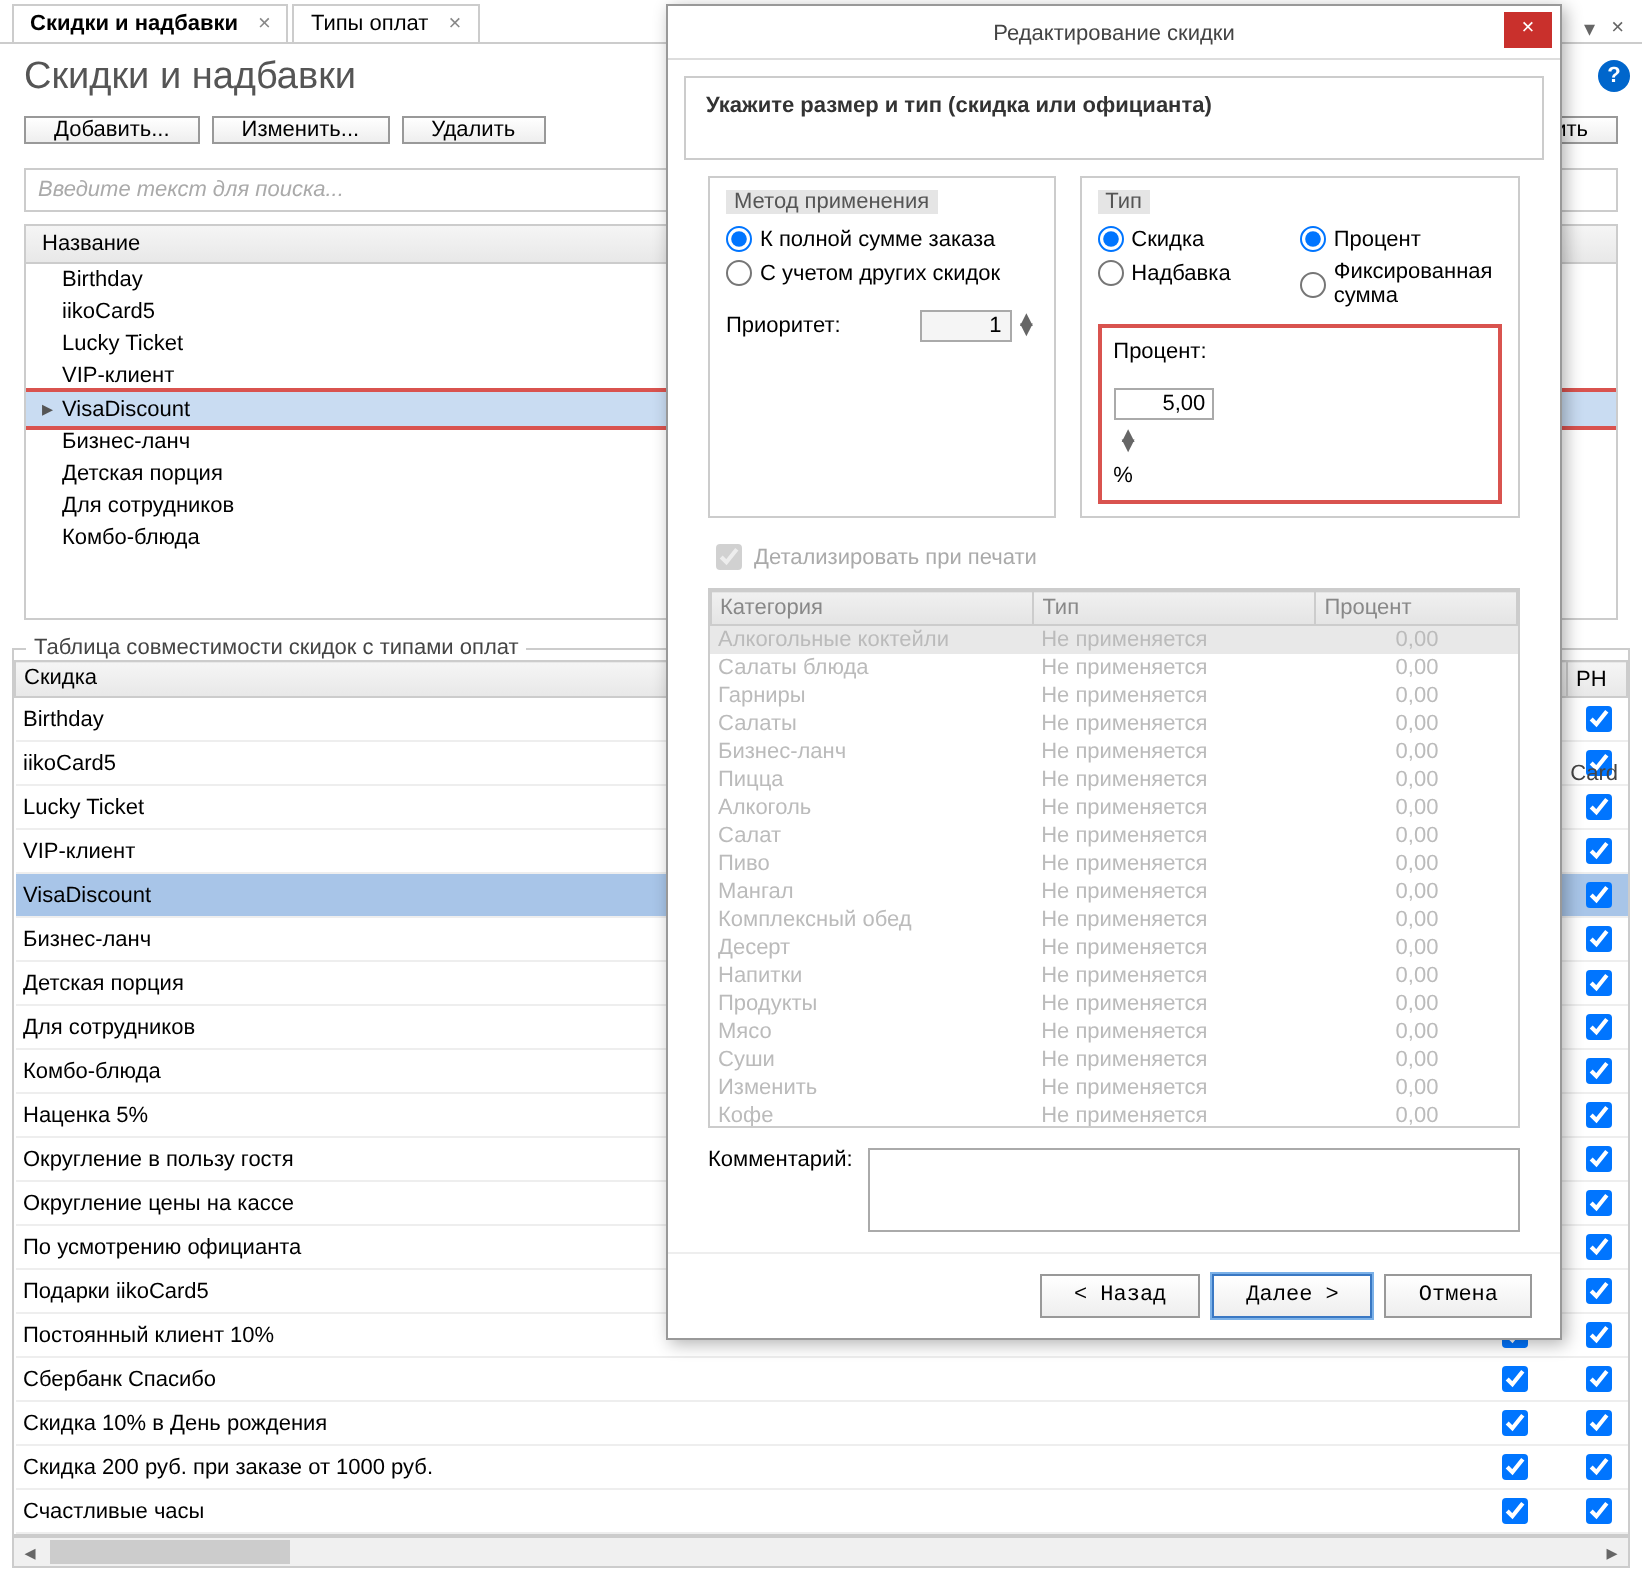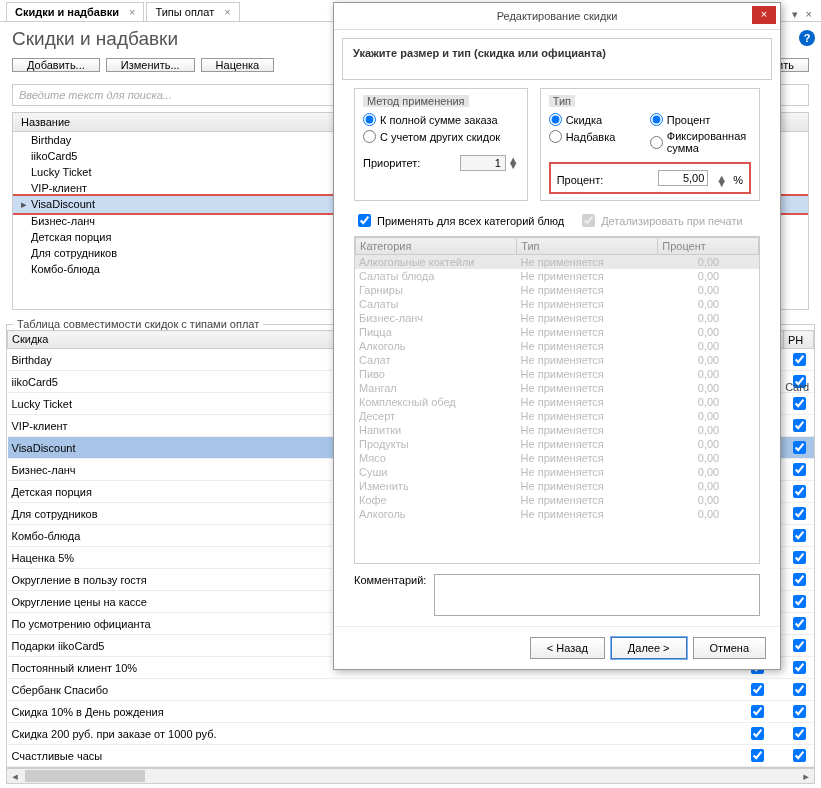--- a/index.html
+++ b/index.html
@@ -47,39 +47,39 @@
 .dialog-body { padding: 0 20px; flex: 1; overflow: hidden; display: flex; flex-direction: column; }
 .two-cols { display: flex; gap: 12px; }
 .fset { border: 1px solid #ccc; padding: 6px 8px; flex: 1; }
 .fset-title { font-size: 11px; color: #555; margin: -12px 0 4px 0; background: #e5e5e5; display: inline-block; padding: 0 4px; }
 .radio-row { display: flex; align-items: center; gap: 4px; padding: 2px 0; }
 .radio-row input { margin: 0; }
 .radio-half { display: flex; }
 .radio-half > div { flex: 1; }
 .priority-row { display: flex; align-items: center; margin-top: 10px; }
 .priority-row .spin { border: 1px solid #aaa; width: 46px; padding: 1px 4px; text-align: right; background: #f5f5f5; margin-left: auto; }
-.percent-box { border: 2px solid #d9534f; padding: 6px; margin-top: 6px; display: flex; align-items: flex-end; gap: 6px; }
+.percent-box { border: 2px solid #d9534f; padding: 6px; margin-top: 6px; display: flex; align-items: flex-start; gap: 6px; flex-direction: column; }
 .percent-box input { width: 50px; text-align: right; border: 1px solid #aaa; padding: 1px 3px; }
 .check-row { display: flex; gap: 14px; margin: 10px 0 6px; align-items: center; }
 .check-row label { display: flex; gap: 3px; align-items: center; }
 .check-row .disabled { color: #aaa; }
 
 .cat-grid { border: 1px solid #ccc; flex: 1; overflow: hidden; display: flex; flex-direction: column; }
 .cat-grid table { width: 100%; border-collapse: collapse; table-layout: fixed; }
 .cat-grid th { background: linear-gradient(#f0f0f0,#e4e4e4); border: 1px solid #ccc; padding: 2px 4px; text-align: left; font-weight: normal; color: #888; }
 .cat-grid td { padding: 1px 4px; color: #bbb; font-size: 11px; }
 .cat-grid td.num { text-align: center; }
 .cat-grid .tbody-wrap { flex: 1; overflow-y: auto; position: relative; }
 .cat-grid tr.sel td { background: #e8e8e8; }
 
 .comment-row { display: flex; gap: 8px; margin: 10px 0; }
 .comment-row textarea { flex: 1; height: 42px; border: 1px solid #aaa; resize: none; }
 
 .dialog-buttons { display: flex; justify-content: flex-end; gap: 6px; padding: 10px 14px; border-top: 1px solid #eee; }
-.dialog-buttons .btn { padding: 4px 16px; }
+.dialog-buttons .btn { padding: 4px 16px; font-family: Liberation Mono, monospace; }
 .dialog-buttons .btn.primary { border: 1px solid #3a78c3; outline: 1px solid #7bb1e8; }
 
 
 .spin-ctrl { display: inline-flex; flex-direction: column; font-size: 6px; line-height: 5px; margin-left: 2px; color: #666; }
 
 .bg-text { position: absolute; right: 12px; top: 381px; color: #444; }
 
 </style>
 </head>
 <body>
@@ -98,21 +98,21 @@
     <span>×</span>
   </div>
 </div>
 
 <div class="page-title">Скидки и надбавки</div>
 <div class="help-icon">?</div>
 
 <div class="toolbar">
   <button class="btn">Добавить...</button>
   <button class="btn">Изменить...</button>
-  <button class="btn">Наценка</button>
+  <button class="btn">Удалить</button>
   <button class="btn right">ить</button>
 </div>
 
 <div class="search-box">
   <span>Введите текст для поиска...</span>
 </div>
 
 <div class="list-area">
   <div class="list-header">Название</div>
   <div id="list-items">
@@ -309,24 +309,20 @@
           <span class="spin-ctrl">
               <span>▲</span>
               <span>▼</span>
             </span>
           <span>%</span>
         </div>
       </div>
     </div>
 
     <div class="check-row">
-      <label>
-          <input type="checkbox" checked="" style="">
-          <span>Применять для всех категорий блюд</span>
-        </label>
       <label class="disabled">
           <input type="checkbox" checked="" disabled="" style="">
           <span>Детализировать при печати</span>
         </label>
     </div>
 
     <div class="cat-grid">
       <table>
         <colgroup>
             <col style="width:40%">

